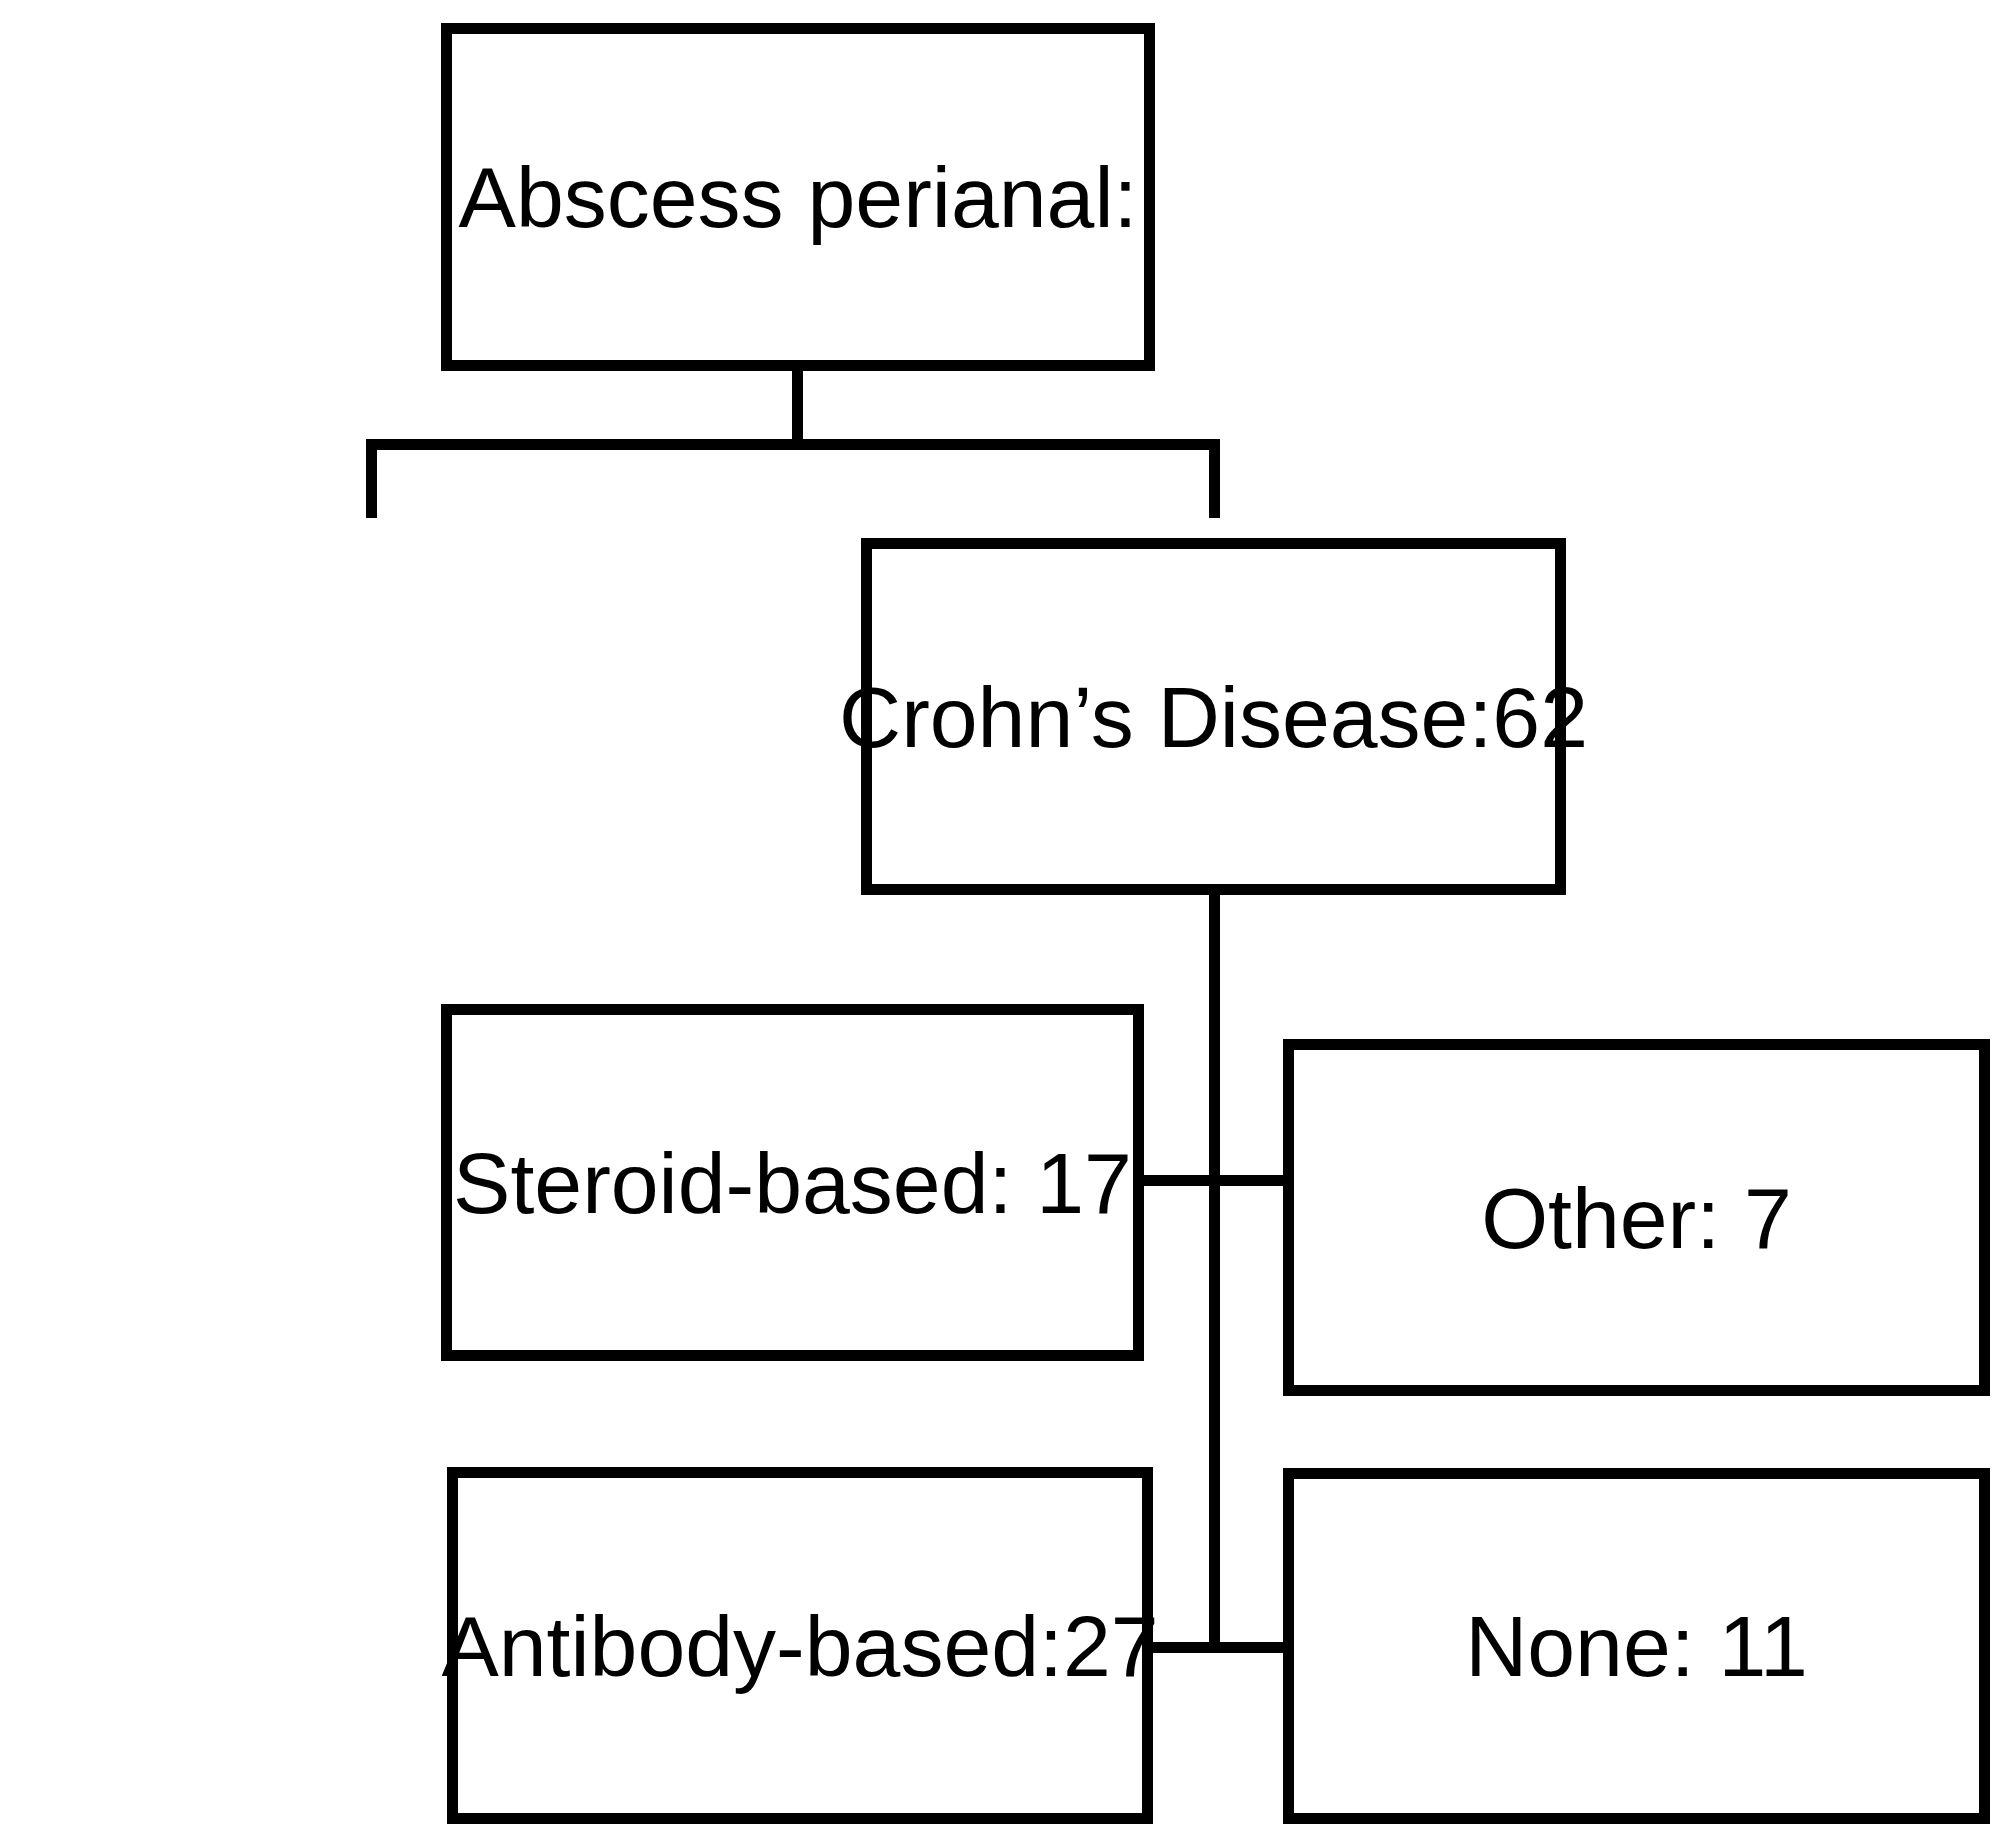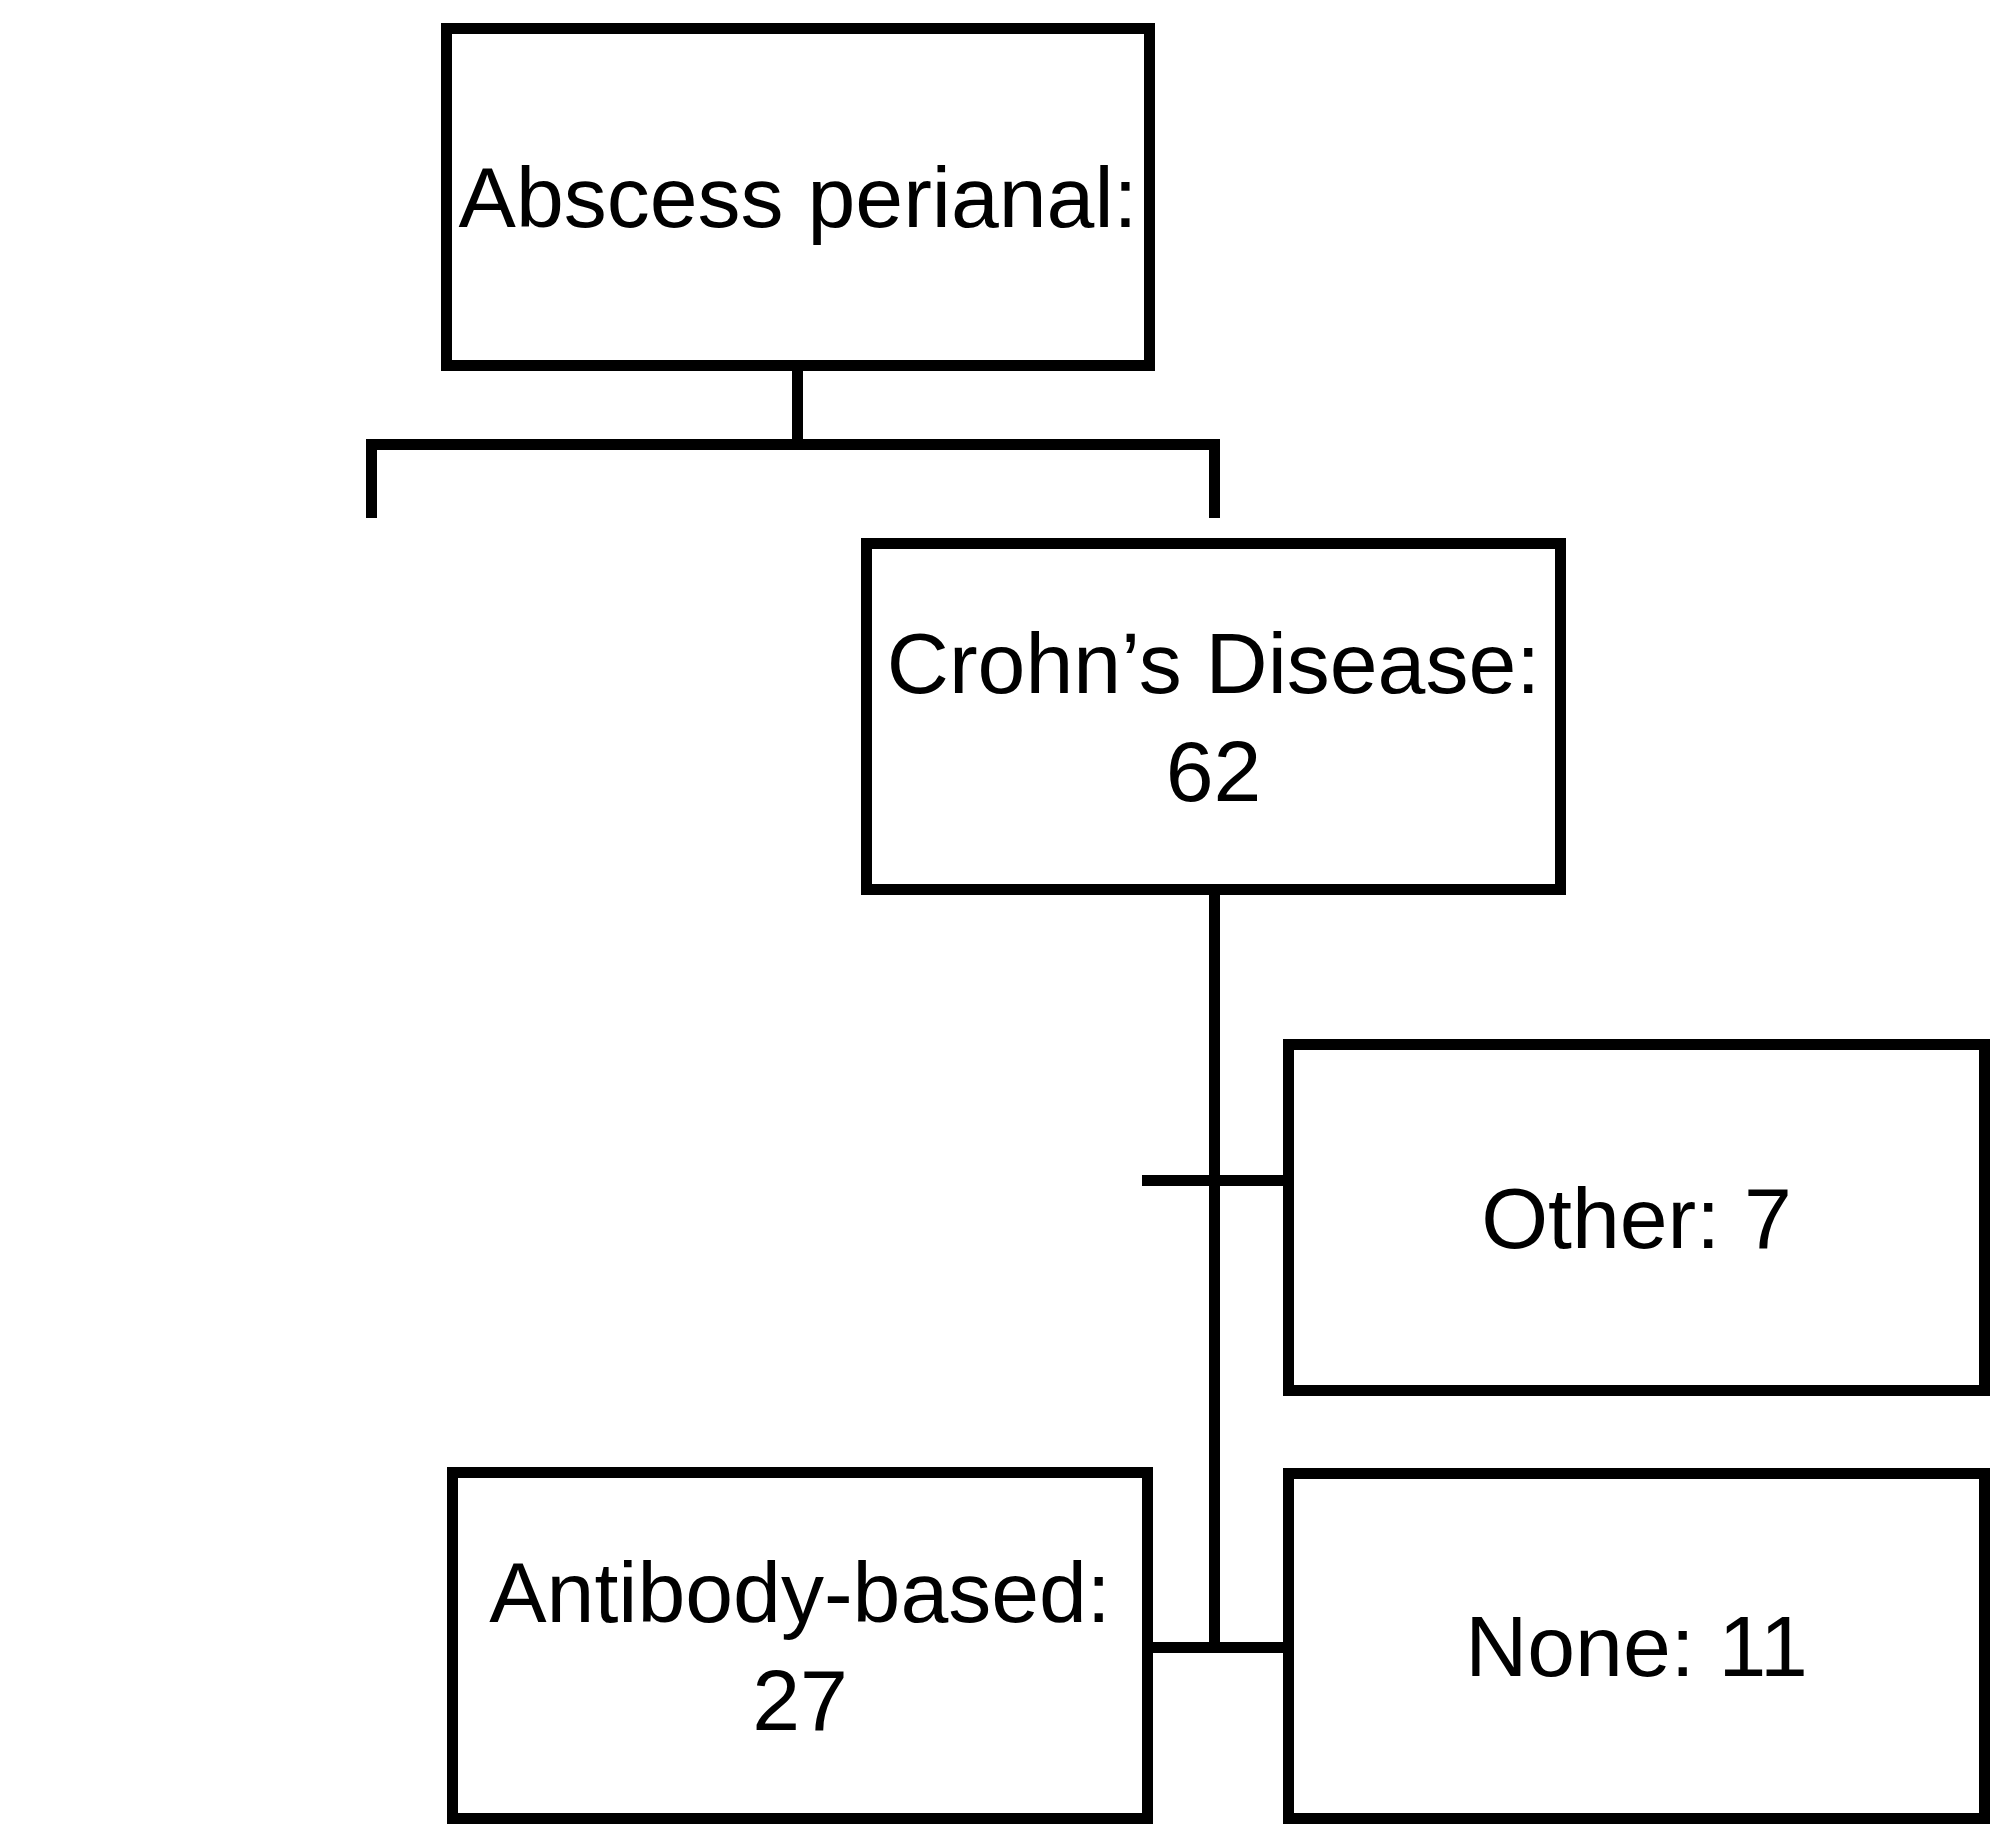--- a/index.html
+++ b/index.html
@@ -15,21 +15,20 @@
     font-family: "Liberation Sans", "DejaVu Sans", sans-serif;
     color: #000000;
     overflow: hidden;
   }
   .node {
     position: absolute;
     box-sizing: border-box;
     border: 11px solid #000000;
     background: #ffffff;
     display: flex;
-    flex-direction: column;
     align-items: center;
     justify-content: center;
     text-align: center;
   }
   .node .ln {
     font-size: 86px;
     line-height: 108px;
     white-space: nowrap;
     color: #000000;
   }
@@ -70,20 +69,23 @@
   <div class="node" id="node-root">
     <div class="ln">Abscess perianal:</div>
   </div>
 
 
   <div class="node" id="node-crohns">
     <div class="ln">Crohn’s Disease:</div>
     <div class="ln">62</div>
   </div>
 
+  <div class="node" id="node-steroid">
+    <div class="ln">Steroid-based: 17</div>
+  </div>
 
   <div class="node" id="node-other">
     <div class="ln">Other: 7</div>
   </div>
 
   <div class="node" id="node-antibody">
     <div class="ln">Antibody-based:</div>
     <div class="ln">27</div>
   </div>
 

